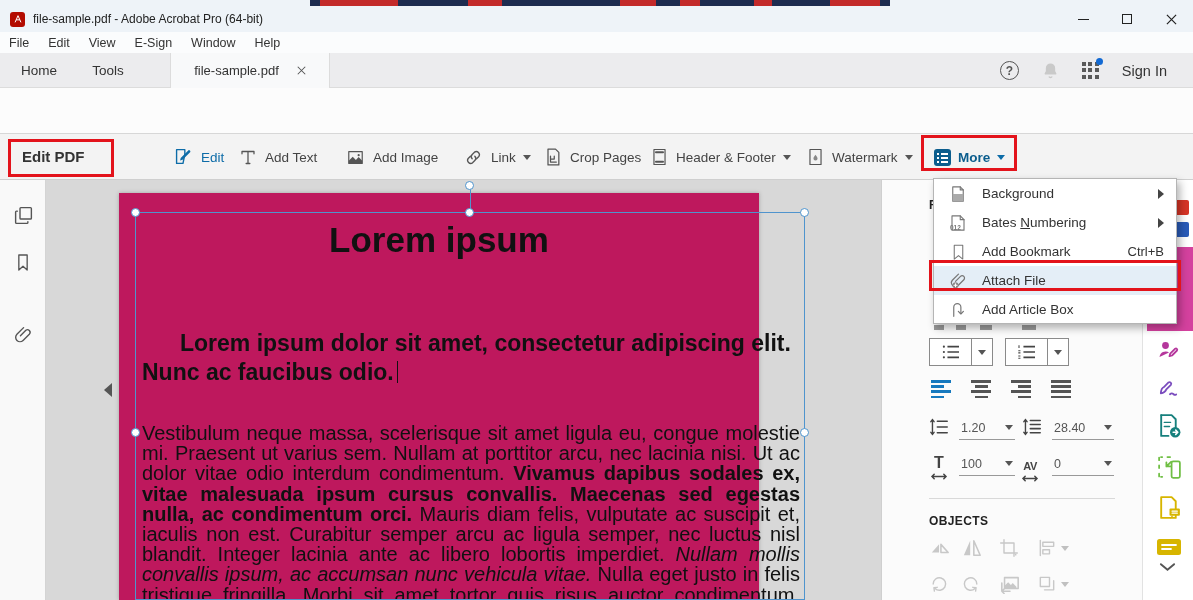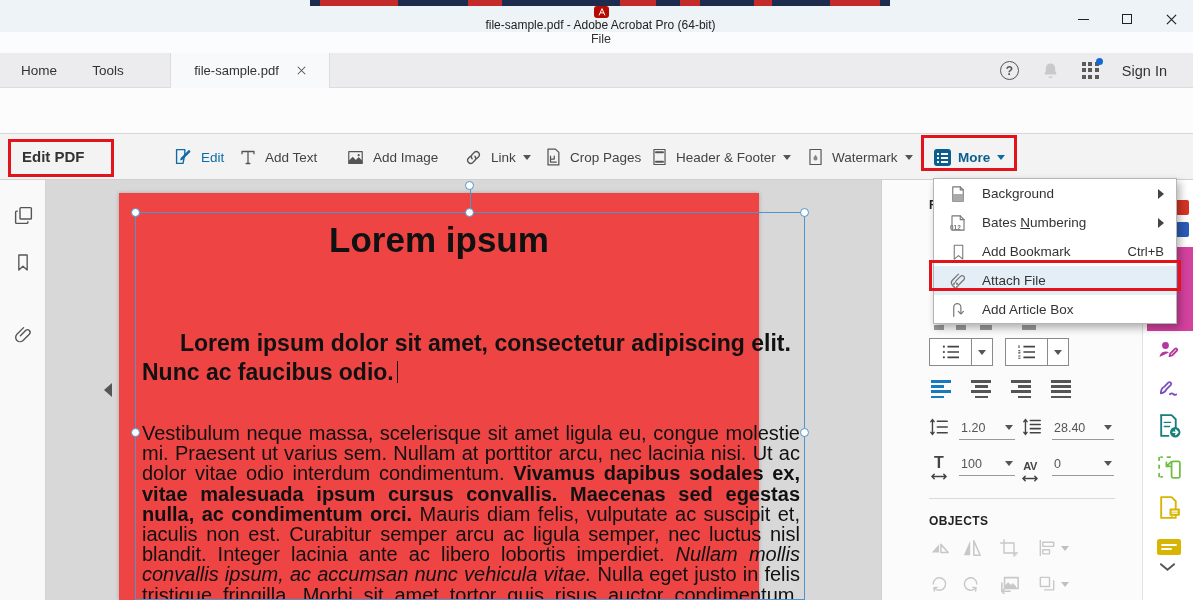--- a/index.html
+++ b/index.html
@@ -1,18 +1,18 @@
 <!DOCTYPE html>
 <html><head>
 <meta charset="utf-8">
 <style>
   * { margin:0; padding:0; box-sizing:border-box; }
   html,body { width:1193px; height:600px; font-family:"Liberation Sans", sans-serif; }
   #app { position:relative; width:1193px; height:600px; background:#fff; overflow:hidden; }
-  .ab { position:absolute;flex-direction:column; }
+  .ab { position:absolute; }
   svg { display:block; }
 
   
   .top-strip { left:0; top:0; width:1193px; height:6px; background:#eef3f8; }
   .navy { position:absolute; top:0; height:6px; background:#1d2b4f; }
   .redblob { position:absolute; top:0; height:6px; background:#c32a2a; }
 
   
   .titlebar { left:0; top:6px; width:1193px; height:26px; background:#eef3f8; display:flex; align-items:center; }
   .acro-logo { width:15px; height:15px; margin-left:10px; background:#b30b00; border-radius:3px; display:flex; align-items:center; justify-content:center; }
@@ -62,21 +62,21 @@
   .more-ic i { position:absolute; left:7px; height:2px; width:7px; background:#fff; }
   .more-ic b { position:absolute; left:3px; height:2px; width:2px; background:#fff; }
   .close-btn { position:absolute; left:1100px; top:142px; width:78px; height:30px; border:1.6px solid #333; border-radius:15px; background:#fdfdfd; display:flex; align-items:center; justify-content:center; font-size:14px; font-weight:bold; color:#222; }
   .pink-sliver { position:absolute; left:0; top:134px; width:5px; height:46px; background:#cf3f97; }
 
   
   .leftrail { left:0; top:180px; width:46px; height:420px; background:#f9f9f9; border-right:1px solid #d4d4d4; }
   .rail-ic { position:absolute; left:13px; width:21px; height:21px; }
   .rail-ic svg { stroke:#555; fill:none; stroke-width:1.6; stroke-linecap:round; stroke-linejoin:round; }
   .canvas { left:46px; top:180px; width:835px; height:420px; background:#d8d8d8; }
-  .page { position:absolute; left:73px; top:13px; width:640px; height:407px; background:#ef4444; box-shadow:0 0 4px rgba(0,0,0,0.25); }
+  .page { position:absolute; left:73px; top:13px; width:640px; height:407px; background:#be185d; box-shadow:0 0 4px rgba(0,0,0,0.25); }
   .doc-title { position:absolute; left:0; top:27px; width:100%; text-align:center; font-size:35px; font-weight:bold; color:#111; }
   .doc-sub { position:absolute; left:23px; top:136px; width:658px; font-size:23px; font-weight:bold; color:#111; line-height:29px; text-indent:38px; }
   .txt-cursor { display:inline-block; width:1.5px; height:22px; background:#111; vertical-align:-3px; margin-left:3px; }
   .doc-body { position:absolute; left:23px; top:230px; width:658px; font-size:20px; color:#111; line-height:20.2px; text-align:justify; }
   .seg-bold { font-weight:bold; }
   .seg-italic { font-style:italic; }
   .selbox { position:absolute; left:89px; top:32px; width:670px; height:388px; border:1px solid #4f94cd; }
   .handle { position:absolute; width:9px; height:9px; border:1.5px solid #4f94cd; border-radius:50%; background:#fff; }
   .stem { position:absolute; width:1px; height:26px; background:#4f94cd; }
   .vsb { position:absolute; left:835px; top:0; width:14px; height:420px; background:#f4f4f4; border-left:1px solid #dcdcdc; }

